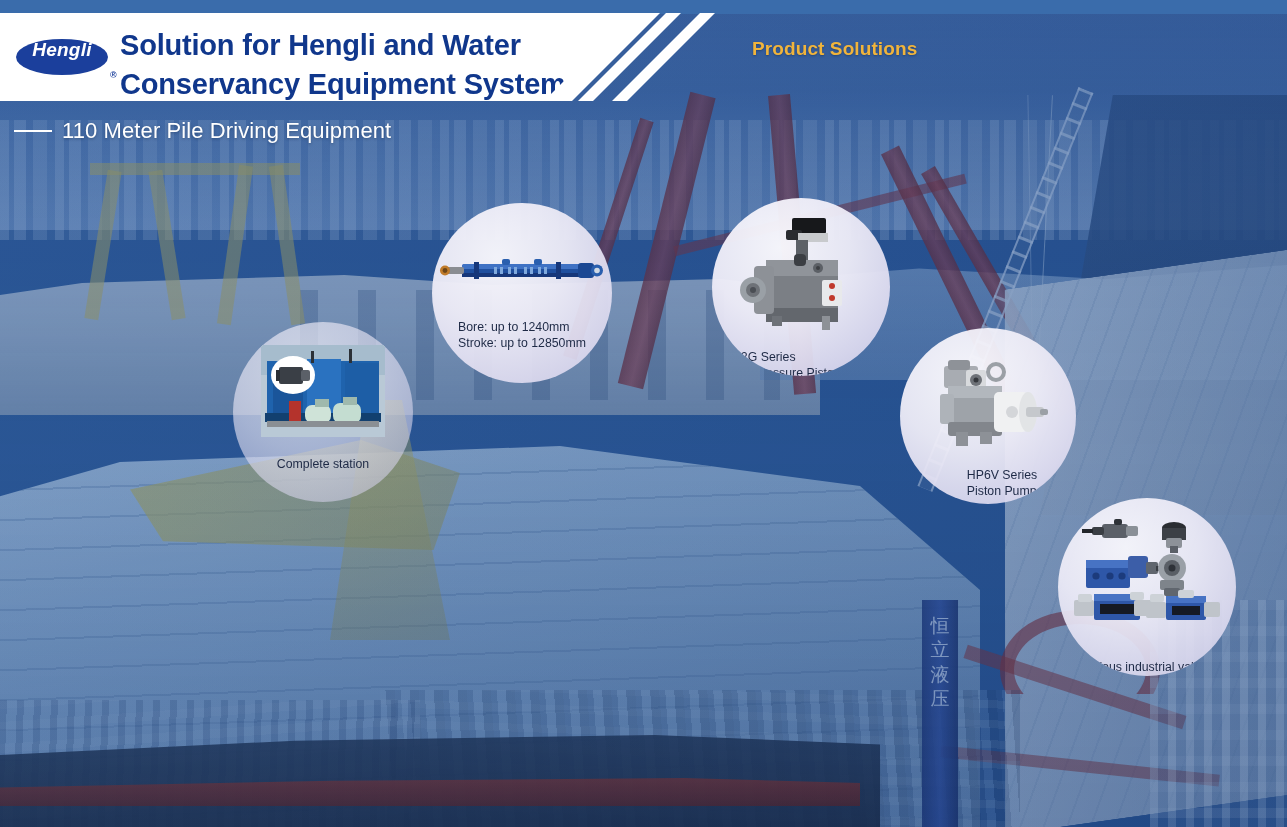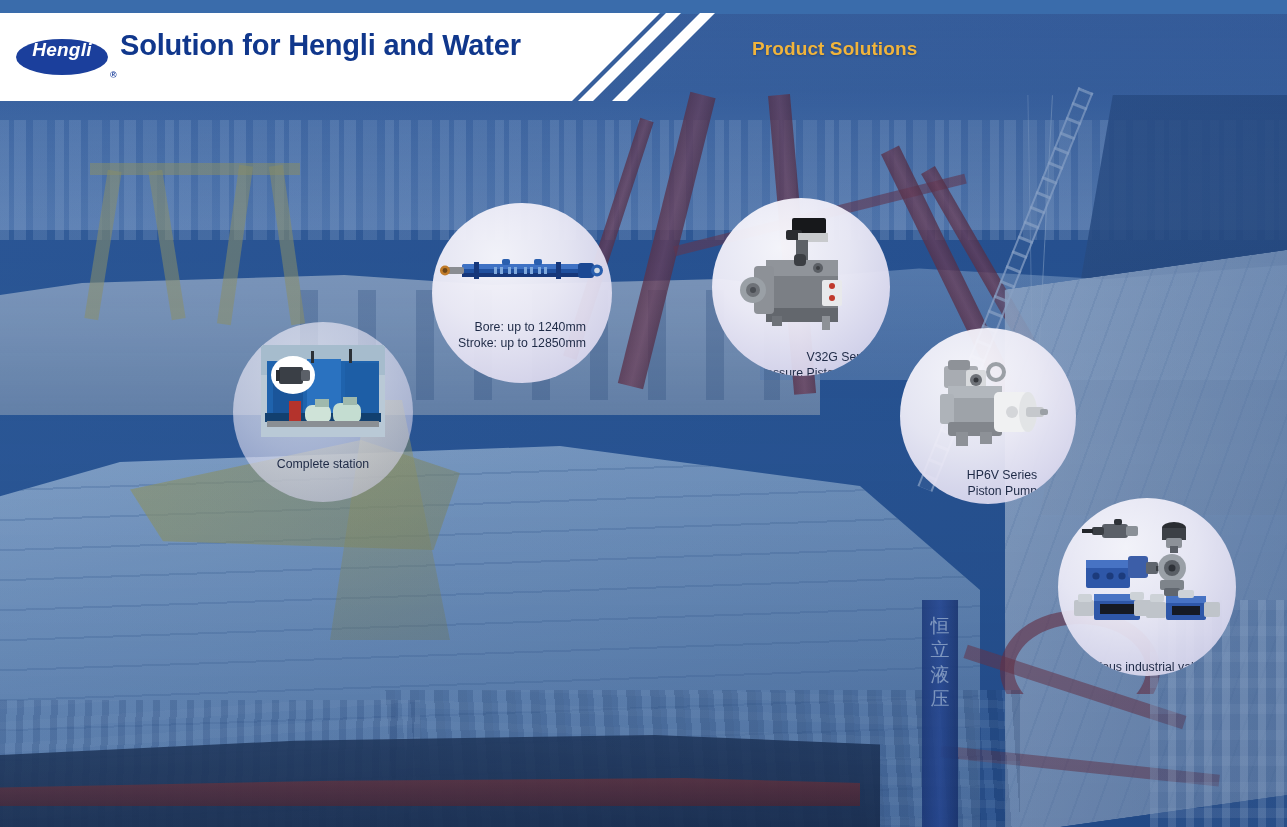--- a/index.html
+++ b/index.html
@@ -299,21 +299,21 @@
   }
 
   
   .callout {
     position: absolute; border-radius: 50%; z-index: 7;
     display: flex; flex-direction: column;
     align-items: center; justify-content: flex-start;
     overflow: hidden;
   }
   .callout .cap {
-    text-align: right;
+    text-align: left;
     color: #1e2a46;
     font-size: 12.3px;
     line-height: 1.28;
     white-space: nowrap;
     position: relative; z-index: 3;
   }
 
   
   .c-cylinder {
     left: 432px; top: 203px; width: 180px; height: 180px;
@@ -418,27 +418,32 @@
   <div class="top-strip"></div>
 
   <div class="banner">
     <div class="banner-inner">
       <div class="logo">
         <span class="logo-text">Hengli</span>
       </div>
       <div class="logo-reg">®</div>
       <div class="banner-title">
         <div>Solution for Hengli and Water</div>
+        <div>Conservancy Equipment System</div>
       </div>
     </div>
   </div>
   <div class="slash s1"></div>
   <div class="slash s2"></div>
   <div class="slash s3"></div>
 
+  <div class="subtitle-wrap">
+    <span class="subtitle-dash"></span>
+    <span class="subtitle-text">110 Meter Pile Driving Equipment</span>
+  </div>
 
   <div class="solutions">
     <div class="solutions-title">Product Solutions</div>
   </div>
 
   <div class="callout c-station">
     <div class="art">
       <svg width="124" height="92" viewBox="0 0 124 92">
         <rect x="0" y="0" width="124" height="92" fill="#b9c9d6"></rect>
         <rect x="0" y="0" width="124" height="30" fill="#a6bccd"></rect>

